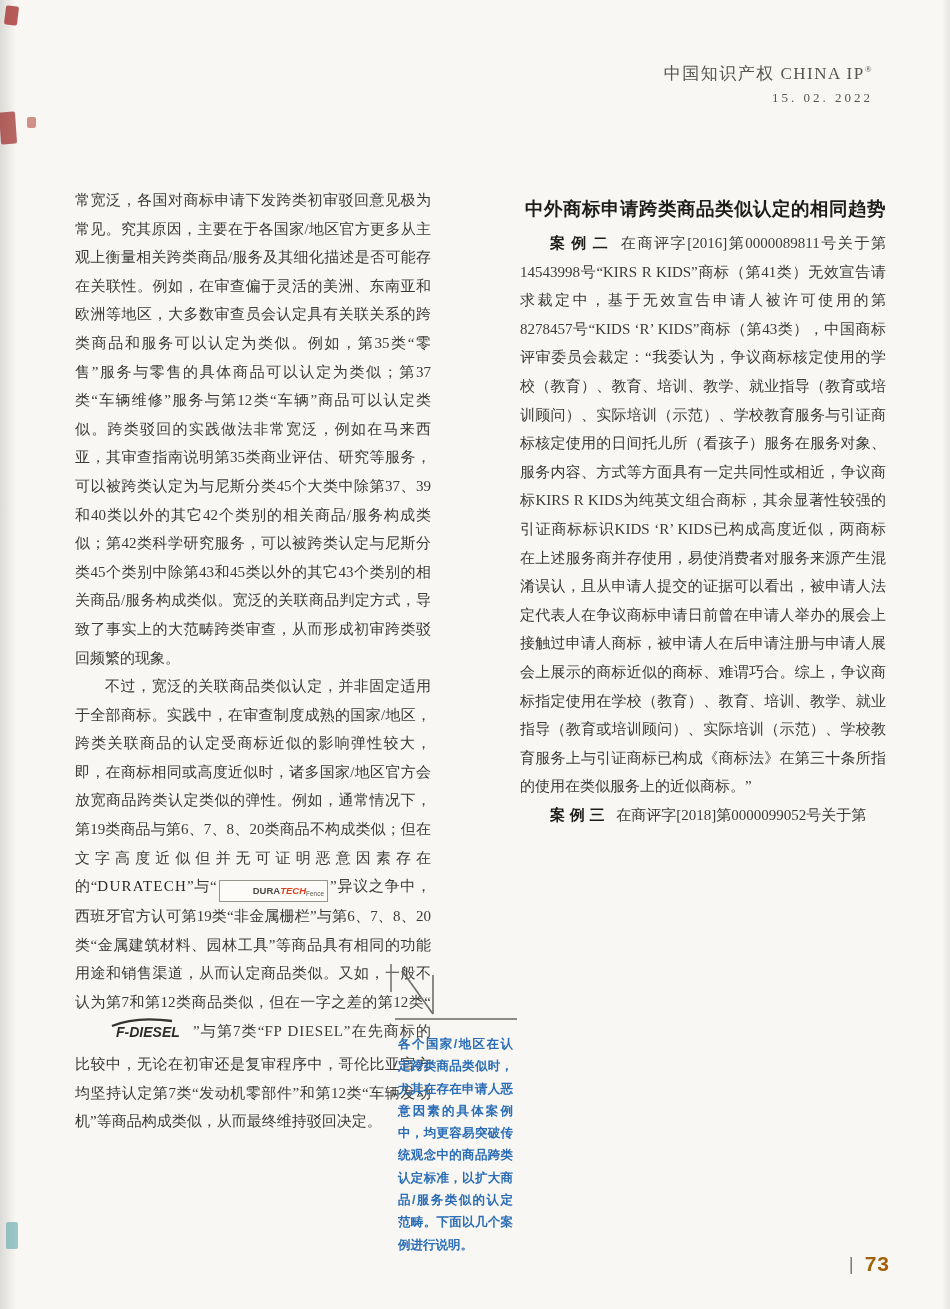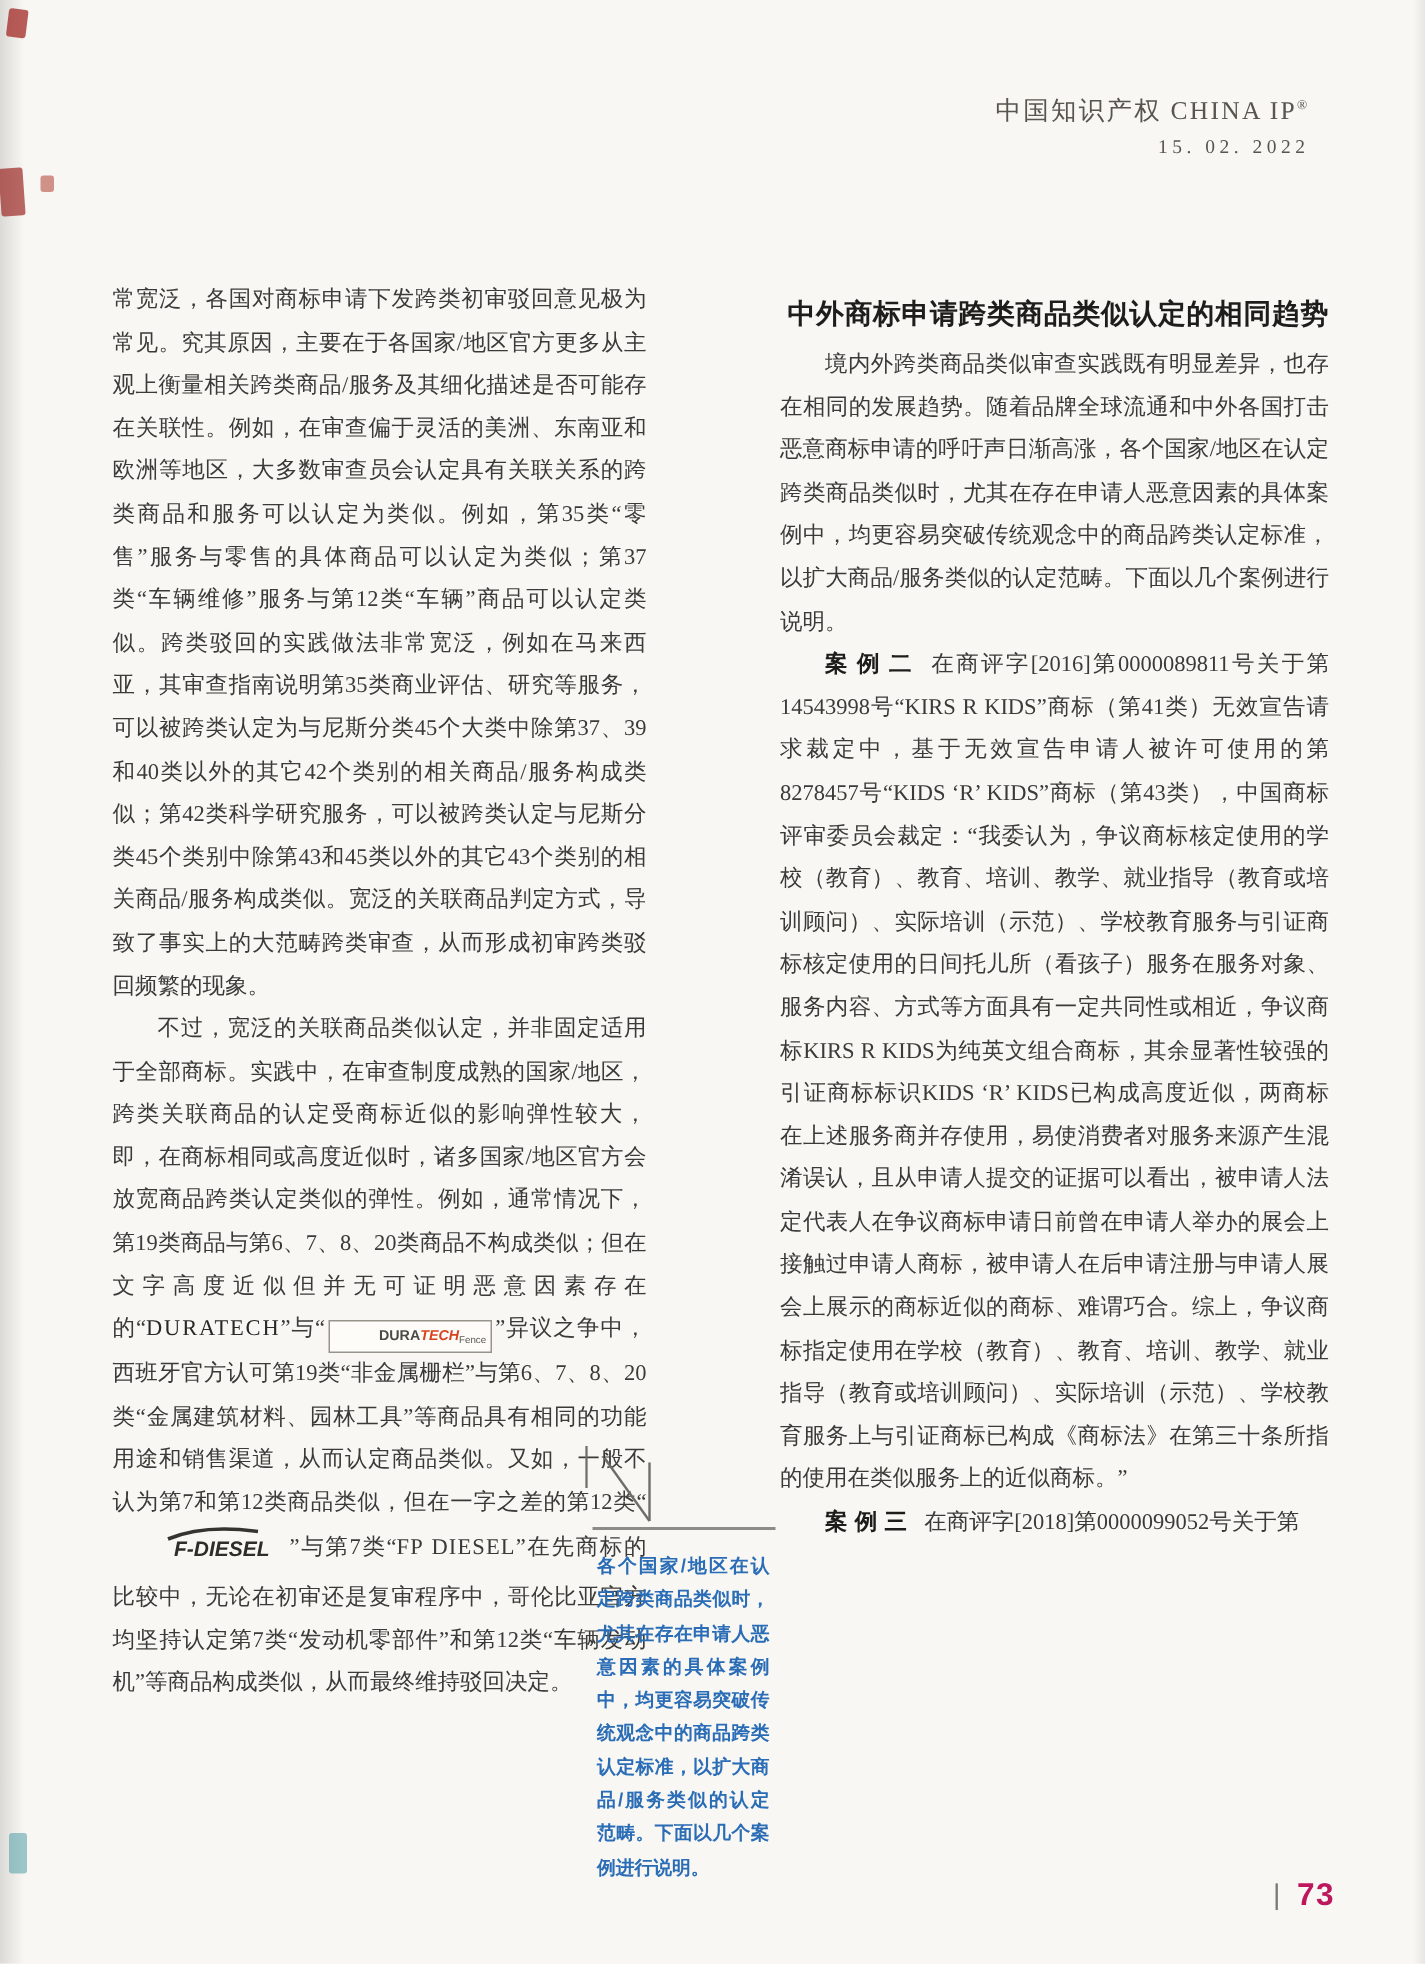--- a/index.html
+++ b/index.html
@@ -70,21 +70,21 @@
   .pq-rule{position:absolute;left:395px;top:1018px;width:122px;height:2px;background:#8d8b85;}
   .pullquote{
     position:absolute;left:398px;top:1033px;width:115px;
     font-family:"Liberation Sans","DejaVu Sans",sans-serif;
     font-weight:bold;font-size:12.5px;line-height:22.3px;
     color:#2a6db6;text-align:justify;text-justify:inter-ideograph;
   }
 
   .footer{position:absolute;right:60px;top:1252px;display:flex;align-items:center;}
   .footer .divider{color:#7c7a74;font-size:19px;margin-right:11px;font-family:"Liberation Sans",sans-serif;}
-  .footer .pageno{font-family:"Liberation Sans","DejaVu Sans",sans-serif;font-weight:bold;font-size:21px;color:#be185d;letter-spacing:1px;text-align:right;}
+  .footer .pageno{font-family:"Liberation Sans","DejaVu Sans",sans-serif;font-weight:bold;font-size:21px;color:#a16207;letter-spacing:1px;text-align:right;}
 </style>
 </head>
 <body>
 
 <div class="scan-edge-left"></div>
 <div class="scan-edge-right"></div>
 <div class="mark mark-red-1"></div>
 <div class="mark mark-red-2"></div>
 <div class="mark mark-red-3"></div>
 <div class="mark mark-teal-1"></div>
@@ -107,21 +107,20 @@
     <line x1="2" y1="6" x2="2" y2="34" stroke="#6f6d67" stroke-width="1.5"></line>
     <line x1="14" y1="14" x2="44" y2="56" stroke="#6f6d67" stroke-width="1.6"></line>
     <line x1="44" y1="17" x2="44" y2="56" stroke="#6f6d67" stroke-width="1.6"></line>
   </svg>
 </div>
 <div class="pq-rule"></div>
 <div class="pullquote">各个国家/地区在认定跨类商品类似时，尤其在存在申请人恶意因素的具体案例中，均更容易突破传统观念中的商品跨类认定标准，以扩大商品/服务类似的认定范畴。下面以几个案例进行说明。</div>
 
 <div class="col col-right">
   <h2 class="rc-heading">中外商标申请跨类商品类似认定的相同趋势</h2>
-  <p class="indent">境内外跨类商品类似审查实践既有明显差异，也存在相同的发展趋势。随着品牌全球流通和中外各国打击恶意商标申请的呼吁声日渐高涨，各个国家/地区在认定跨类商品类似时，尤其在存在申请人恶意因素的具体案例中，均更容易突破传统观念中的商品跨类认定标准，以扩大商品/服务类似的认定范畴。下面以几个案例进行说明。</p>
   <p class="indent"><span class="case-label">案例二</span><span>在商评字[2016]第0000089811号关于第14543998号“KIRS R KIDS”商标（第41类）无效宣告请求裁定中，基于无效宣告申请人被许可使用的第8278457号“KIDS ‘R’ KIDS”商标（第43类），中国商标评审委员会裁定：“我委认为，争议商标核定使用的学校（教育）、教育、培训、教学、就业指导（教育或培训顾问）、实际培训（示范）、学校教育服务与引证商标核定使用的日间托儿所（看孩子）服务在服务对象、服务内容、方式等方面具有一定共同性或相近，争议商标KIRS R KIDS为纯英文组合商标，其余显著性较强的引证商标标识KIDS ‘R’ KIDS已构成高度近似，两商标在上述服务商并存使用，易使消费者对服务来源产生混淆误认，且从申请人提交的证据可以看出，被申请人法定代表人在争议商标申请日前曾在申请人举办的展会上接触过申请人商标，被申请人在后申请注册与申请人展会上展示的商标近似的商标、难谓巧合。综上，争议商标指定使用在学校（教育）、教育、培训、教学、就业指导（教育或培训顾问）、实际培训（示范）、学校教育服务上与引证商标已构成《商标法》在第三十条所指的使用在类似服务上的近似商标。”</span></p>
   <p class="indent"><span class="case-label">案例三</span><span>在商评字[2018]第0000099052号关于第</span></p>
 </div>
 
 <div class="footer">
   <span class="divider">|</span>
   <span class="pageno">73</span>
 </div>
 
 </body></html>

